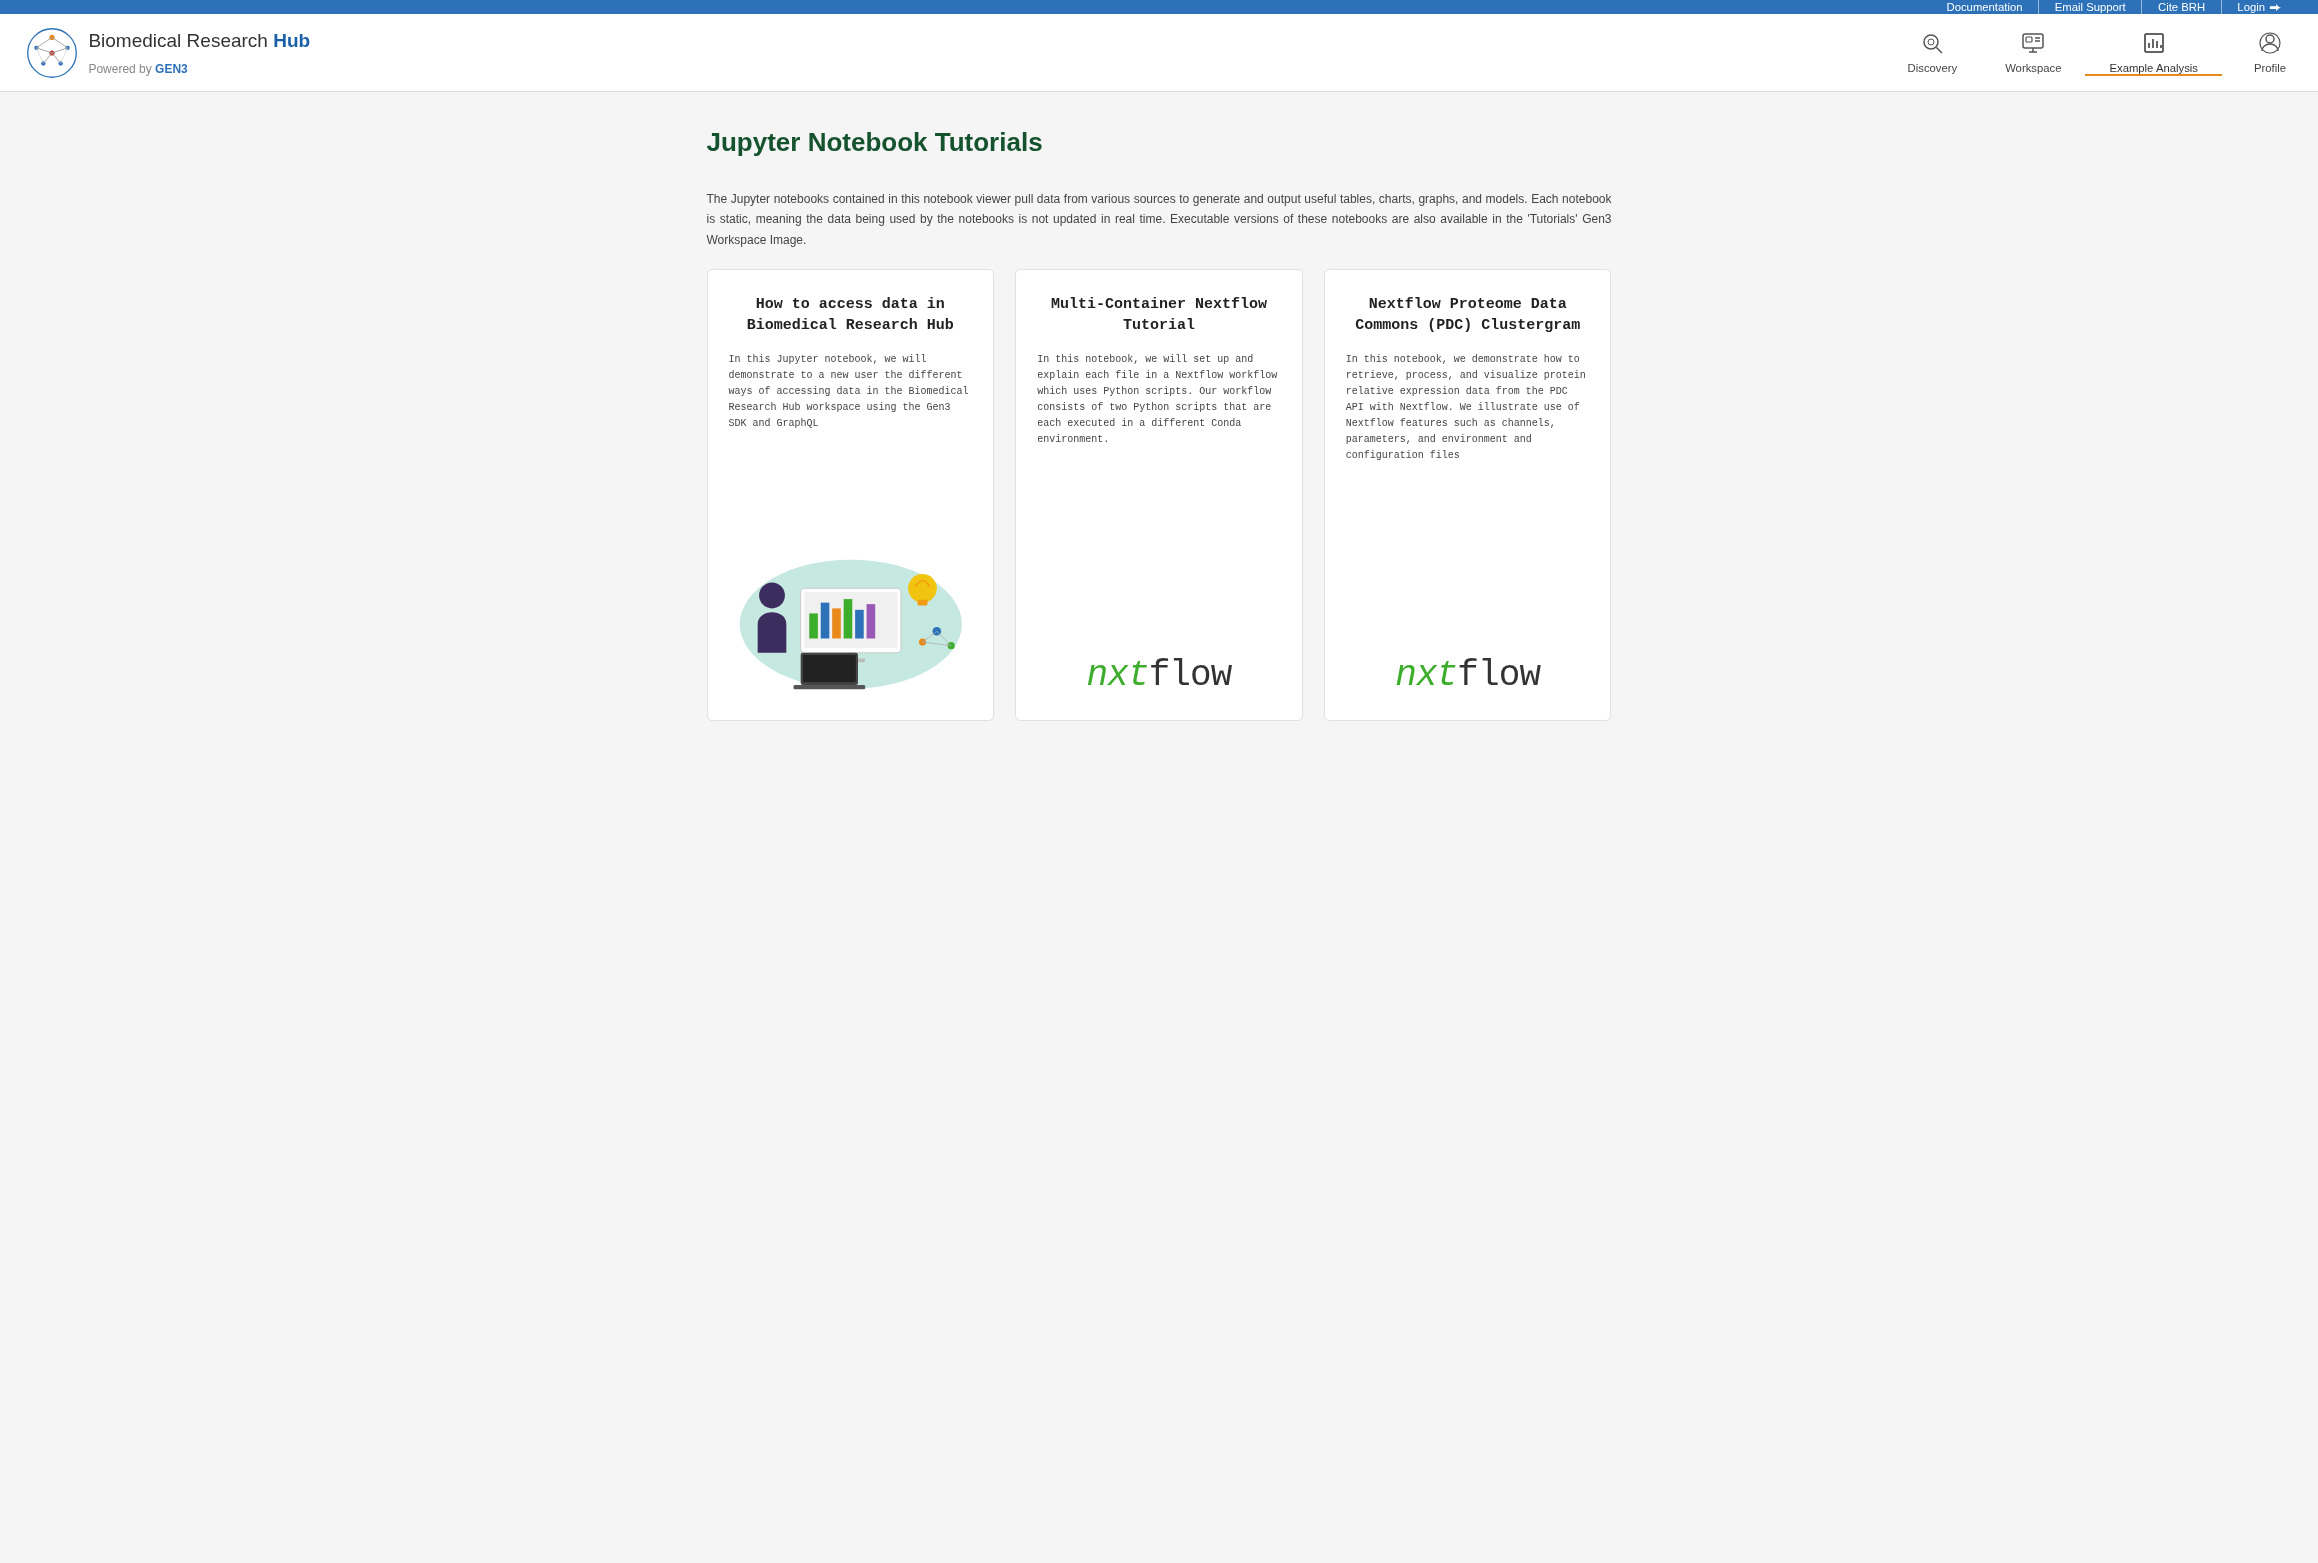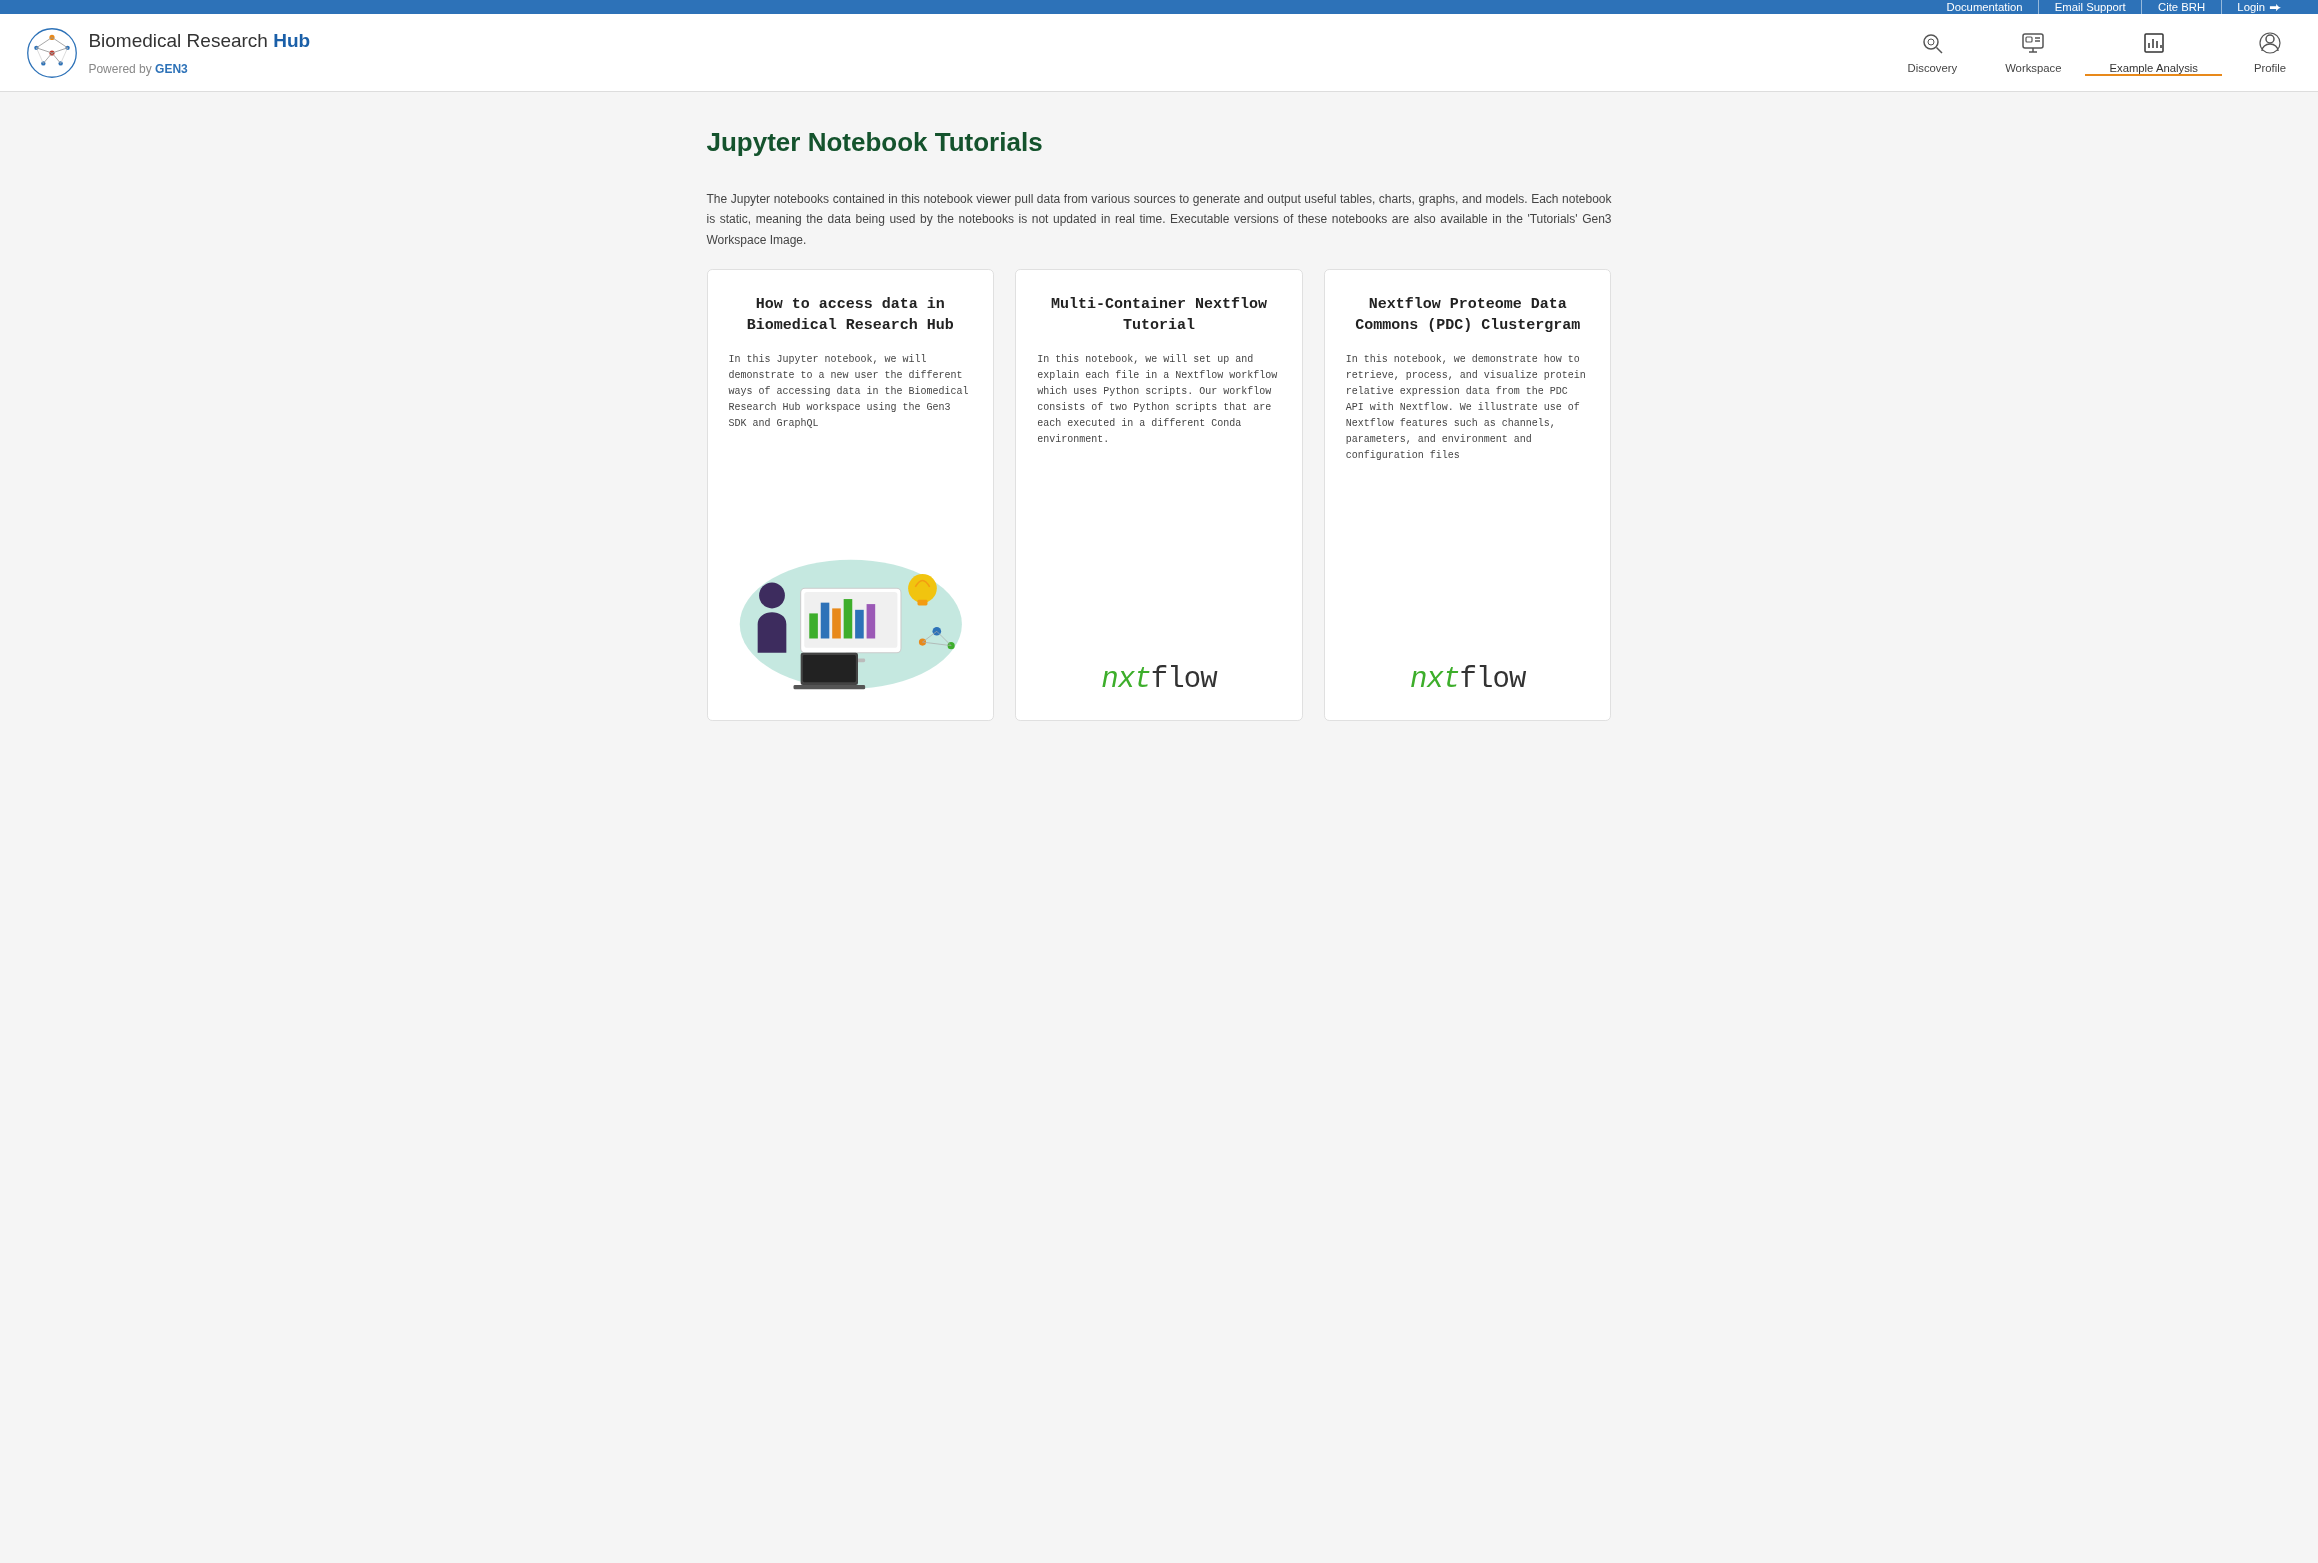--- a/index.html
+++ b/index.html
@@ -171,21 +171,21 @@
     .card-image-area {
       flex: 1;
       display: flex;
       align-items: flex-end;
       justify-content: center;
       margin-top: auto;
     }
 
     
     .nextflow-logo {
-      font-size: 29px;
+      font-size: 36px;
       font-weight: 300;
       letter-spacing: -0.9px;
       color: #333;
       display: flex;
       align-items: flex-end;
     }
     .nextflow-logo .nxt {
       color: #3dae2b;
       font-style: italic;
       font-weight: 400;

